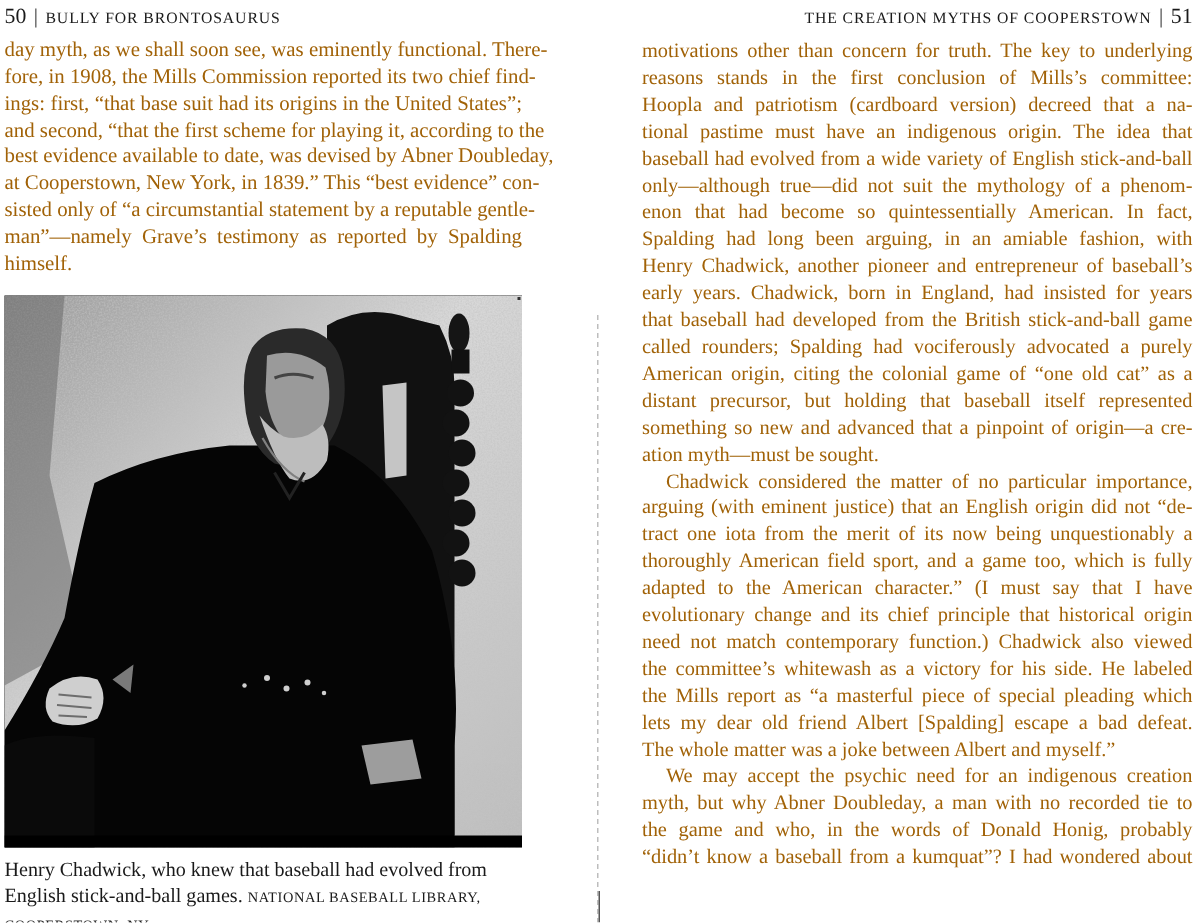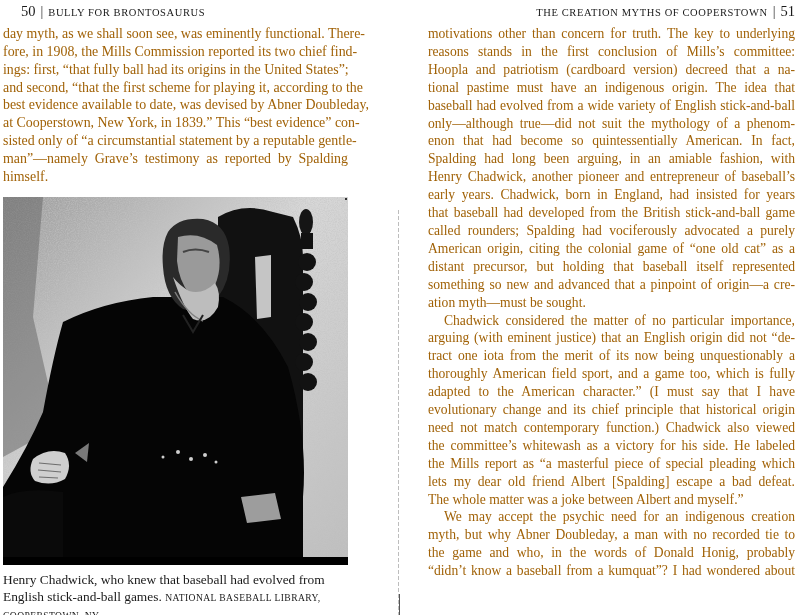--- a/index.html
+++ b/index.html
@@ -8,21 +8,21 @@
     .page-left { left: 0; width: 398px; }
     .page-right { left: 400px; width: 400px; }
     .running-head {
       position: absolute; top: 3px;
       font-family: "Liberation Serif", "DejaVu Serif", serif;
       font-size: 14px; line-height: 16px; white-space: nowrap; color: #1a1a1a;
     }
     .running-head .folio { font-size: 14.5px; }
     .running-head .bar { display: inline-block; margin: 0 5px; color: #333; }
     .running-head .title { font-size: 10.5px; letter-spacing: 0.6px; text-transform: uppercase; }
-    .page-left .running-head { left: 21px; }
+    .page-left .running-head { left: 3px; }
     .page-right .running-head { right: 5px; }
     .body-text {
       position: absolute;
       font-family: "Liberation Serif", "DejaVu Serif", serif;
       font-size: 13.6px; line-height: 17.9px; color: #a16207;
     }
     .body-text p { margin: 0; text-align: justify; }
     .page-left .body-text { left: 3px; top: 25px; width: 345px; font-size: 13.9px; line-height: 17.85px; }
     .page-right .body-text { left: 12px; top: 25px; width: 383px; }
     .indent { text-indent: 16px; }
@@ -54,21 +54,21 @@
 
 <div class="page page-left">
   <div class="running-head">
     <span class="folio">50</span><span class="bar">|</span><span class="title">Bully for Brontosaurus</span>
   </div>
 
   <div class="body-text">
     <p>
       <span class="line">day myth, as we shall soon see, was eminently functional. There-</span>
       <span class="line">fore, in 1908, the Mills Commission reported its two chief find-</span>
-      <span class="line">ings: first, “that fully ball had its origins in the United States”;</span>
+      <span class="line">ings: first, “that base suit had its origins in the United States”;</span>
       <span class="line">and second, “that the first scheme for playing it, according to the</span>
       <span class="line">best evidence available to date, was devised by Abner Doubleday,</span>
       <span class="line">at Cooperstown, New York, in 1839.” This “best evidence” con-</span>
       <span class="line">sisted only of “a circumstantial statement by a reputable gentle-</span>
       <span class="line">man”—namely Grave’s testimony as reported by Spalding</span>
       <span class="line last">himself.</span>
     </p>
   </div>
 
   <div class="photo" role="img" aria-label="Portrait photograph of Henry Chadwick, an elderly bearded man in a dark suit seated in an ornate carved wooden chair">

